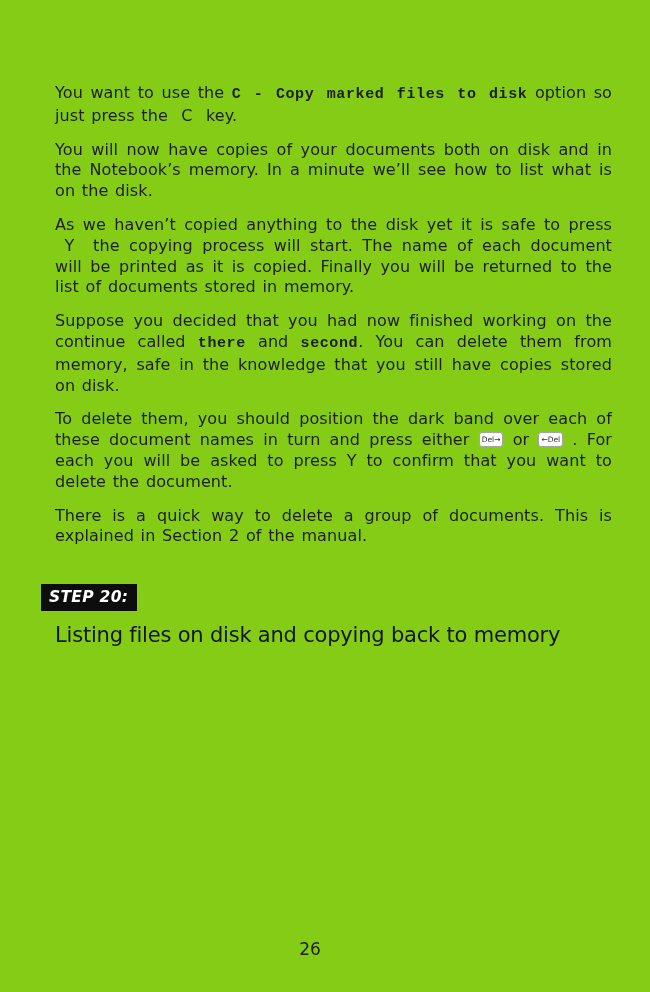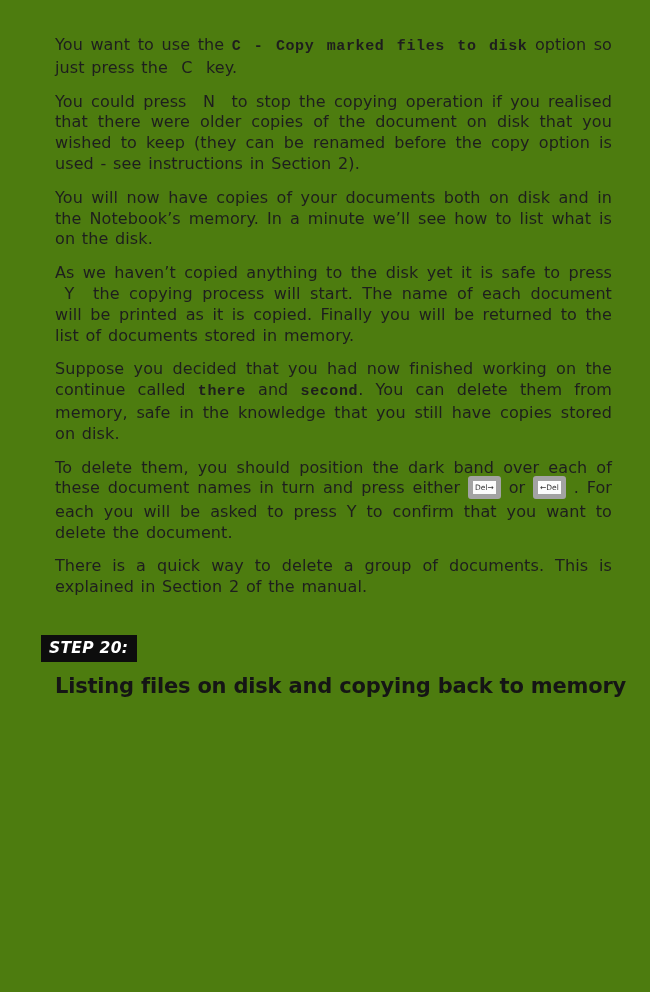--- a/index.html
+++ b/index.html
@@ -4,23 +4,23 @@
 <style>
   html, body {
     margin: 0;
     padding: 0;
     background: #ffffff;
   }
   .page {
     position: relative;
     width: 650px;
     height: 992px;
-    background: #4d7c0f;
+    background: #84cc16;
     box-sizing: border-box;
-    padding: 35px 38px 0 55px;
+    padding: 83px 38px 0 55px;
     color: #1e1e1e;
     font-family: "DejaVu Sans", sans-serif;
     overflow: hidden;
   }
   .body-text p {
     margin: 0 0 13px 0;
     font-size: 16px;
     line-height: 20.8px;
     text-align: justify;
     word-spacing: 1.5px;
@@ -29,21 +29,21 @@
   .mono {
     font-family: "Liberation Mono", monospace;
     font-weight: bold;
     font-size: 15px;
     letter-spacing: 0.6px;
     word-spacing: 2px;
     white-space: nowrap;
   }
   .keycap {
     display: inline-block;
-    border: 5px solid #a3a3a3;
+    border: 1px solid #a3a3a3;
     border-radius: 3px;
     background: #fcfcfc;
     font-size: 7.5px;
     line-height: 1;
     padding: 3px 2px 2px 2px;
     color: #333333;
     letter-spacing: 0;
     word-spacing: 0;
     position: relative;
     top: -3px;
@@ -56,21 +56,21 @@
     color: #ffffff;
     font-weight: bold;
     font-size: 15.5px;
     letter-spacing: 0.3px;
     padding: 4px 9px 5px 8px;
     font-style: italic;
   }
   .section-heading {
     margin: 12px 0 14px 0;
     font-size: 21px;
-    font-weight: bold;
+    font-weight: normal;
     letter-spacing: -0.2px;
     white-space: nowrap;
     color: #151515;
   }
   .page-number {
     position: absolute;
     left: 0;
     right: 30px;
     bottom: 33px;
     text-align: center;
@@ -81,33 +81,33 @@
 </head>
 <body>
 
 <div class="page">
 
   <div class="body-text">
 
     <p><span>You want to use the </span><span class="mono">C - Copy marked files to disk</span><span> option so just press the &nbsp;C&nbsp; key.</span></p>
 
 
-    <p>You could press &nbsp;N&nbsp; to stop the copying operation if you realised that there were older copies of the document on disk that you wished to keep (they can be renamed before the copy option is used - see instructions in Section 2).</p>
 
     <p>You will now have copies of your documents both on disk and in the Notebook’s memory. In a minute we’ll see how to list what is on the disk.</p>
 
     <p>As we haven’t copied anything to the disk yet it is safe to press &nbsp;Y&nbsp; the copying process will start. The name of each document will be printed as it is copied. Finally you will be returned to the list of documents stored in memory.</p>
 
     <p><span>Suppose you decided that you had now finished working on the continue called </span><span class="mono">there</span><span> and </span><span class="mono">second</span><span>. You can delete them from memory, safe in the knowledge that you still have copies stored on disk.</span></p>
 
     <p><span>To delete them, you should position the dark band over each of these document names in turn and press either </span><span class="keycap">Del→</span><span> or </span><span class="keycap">←Del</span><span> . For each you will be asked to press Y to confirm that you want to delete the document.</span></p>
 
     <p>There is a quick way to delete a group of documents. This is explained in Section 2 of the manual.</p>
 
   </div>
 
   <div class="step-badge">STEP 20:</div>
 
   <h1 class="section-heading">Listing files on disk and copying back to memory</h1>
 
 
+  <div class="page-number">26</div>
 
 </div>
 
 </body></html>

